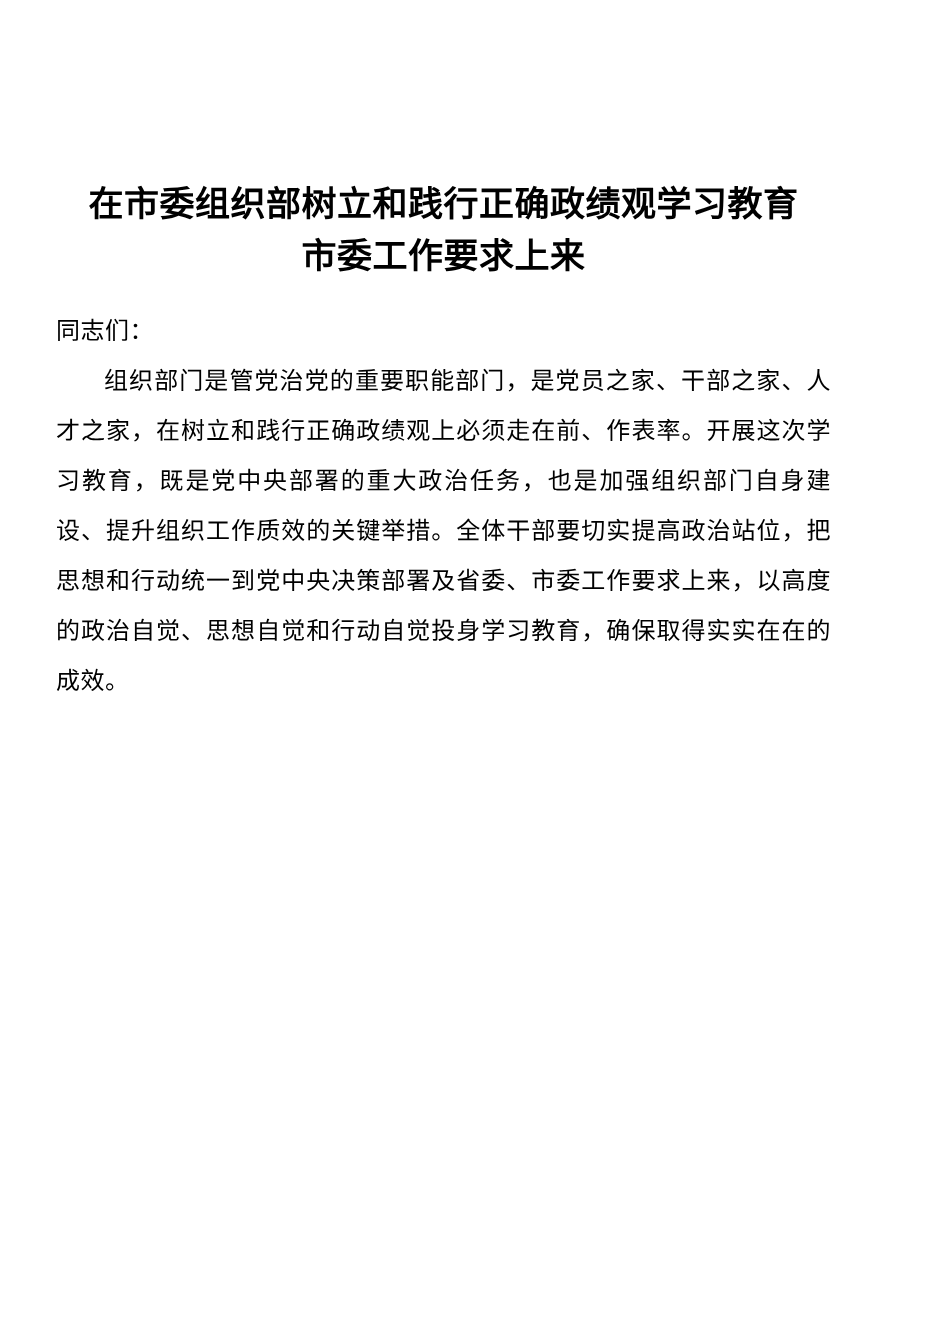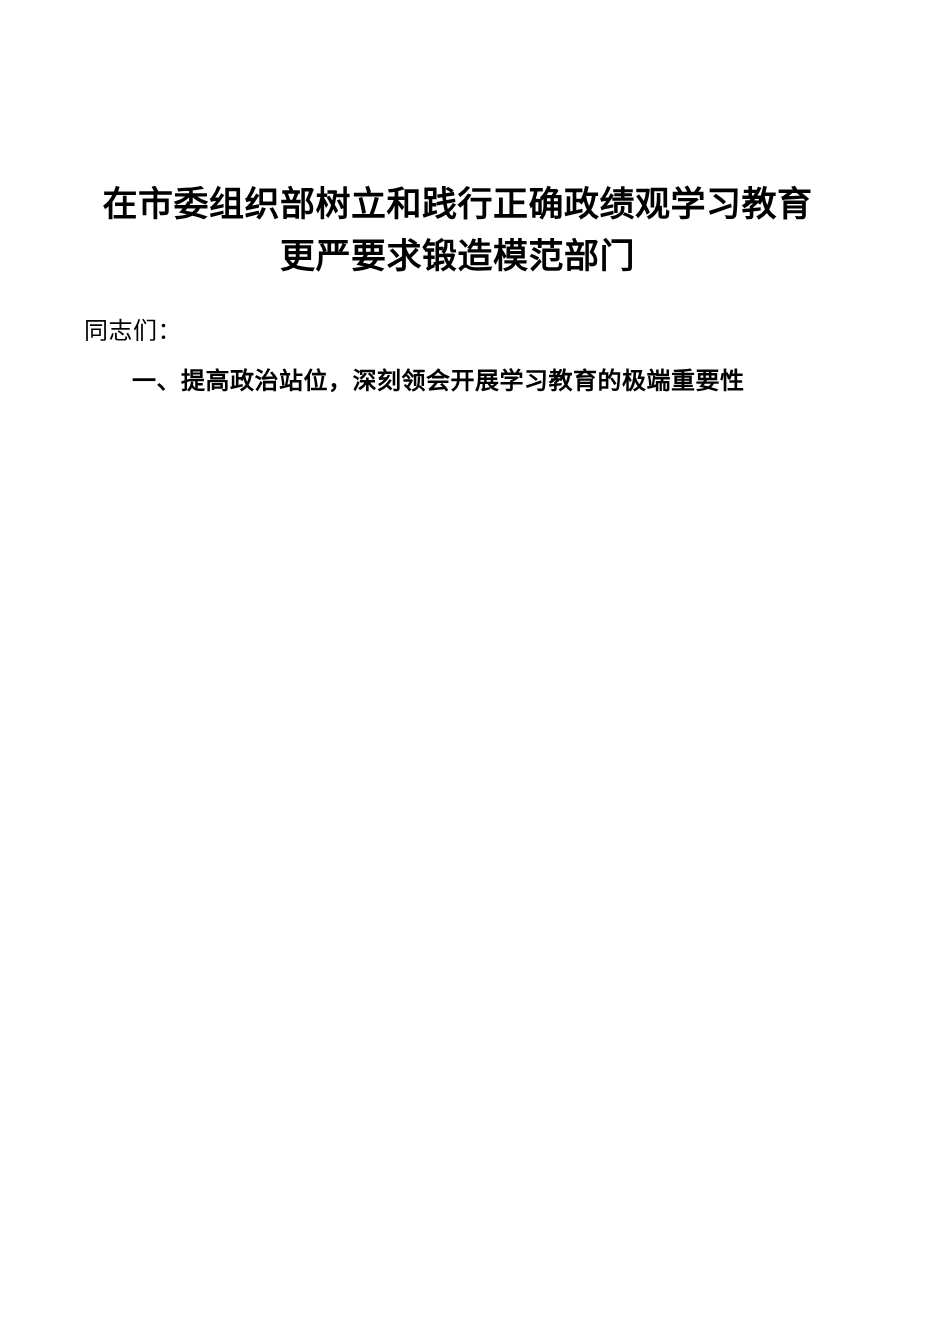--- a/index.html
+++ b/index.html
@@ -12,21 +12,21 @@
     height: 1344px;
     overflow: hidden;
     font-family: "Liberation Sans", sans-serif;
     color: #000000;
   }
   .page {
     box-sizing: border-box;
     width: 950px;
     height: 1344px;
     background: #ffffff;
-    padding: 178px 119px 0 84px;
+    padding: 178px 119px 0 56px;
   }
   .doc-title {
     font-size: 35px;
     font-weight: 700;
     line-height: 52px;
     text-align: center;
     letter-spacing: 0.5px;
     margin: 0 0 24px 0;
   }
   .doc-title .title-line {
@@ -53,24 +53,24 @@
     font-weight: 700;
   }
 </style>
 </head>
 <body>
 
 <div class="page">
 
   <h1 class="doc-title">
     <span class="title-line">在市委组织部树立和践行正确政绩观学习教育</span>
-    <span class="title-line">更严要求锻造模范部门</span>
+    <span class="title-line">市委工作要求上来</span>
   </h1>
 
   <div class="doc-body">
     <p class="salutation">同志们：</p>
 
 
+    <p class="para">组织部门是管党治党的重要职能部门，是党员之家、干部之家、人才之家，在树立和践行正确政绩观上必须走在前、作表率。开展这次学习教育，既是党中央部署的重大政治任务，也是加强组织部门自身建设、提升组织工作质效的关键举措。全体干部要切实提高政治站位，把思想和行动统一到党中央决策部署及省委、市委工作要求上来，以高度的政治自觉、思想自觉和行动自觉投身学习教育，确保取得实实在在的成效。</p>
 
-    <p class="section-heading">一、提高政治站位，深刻领会开展学习教育的极端重要性</p>
   </div>
 
 </div>
 
 </body></html>

